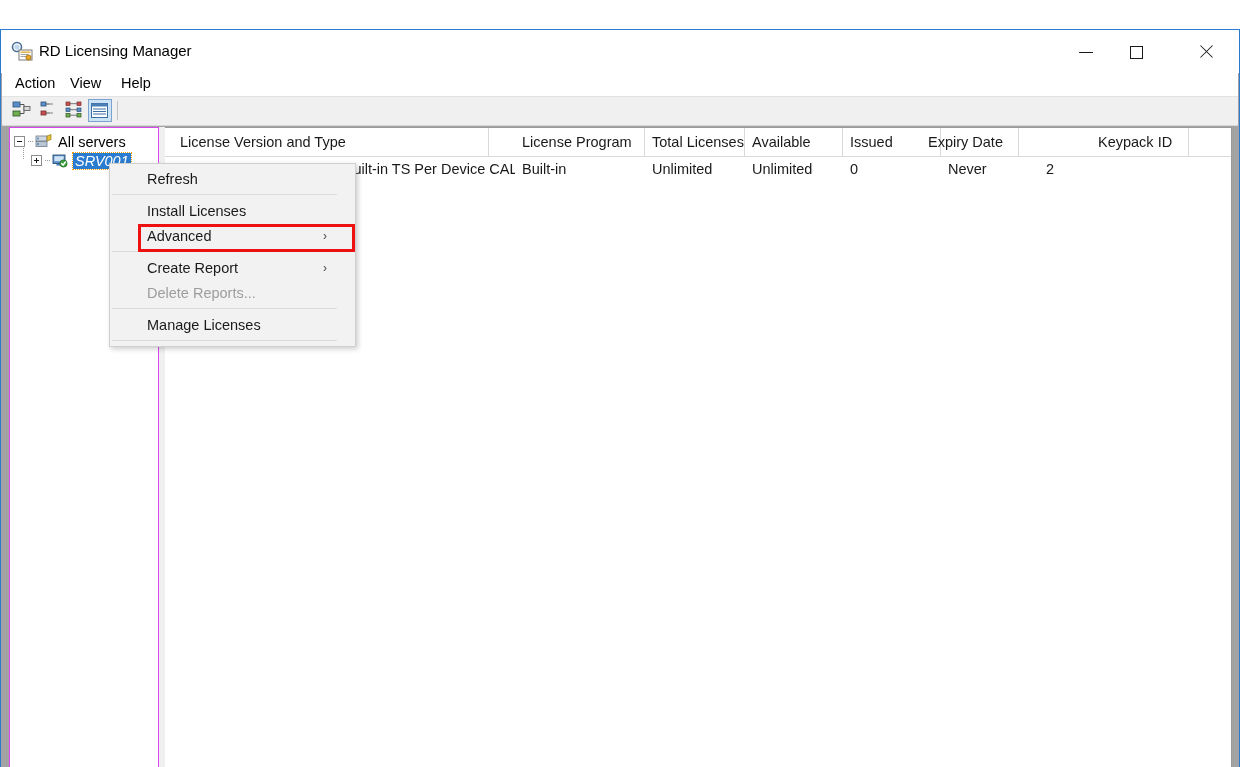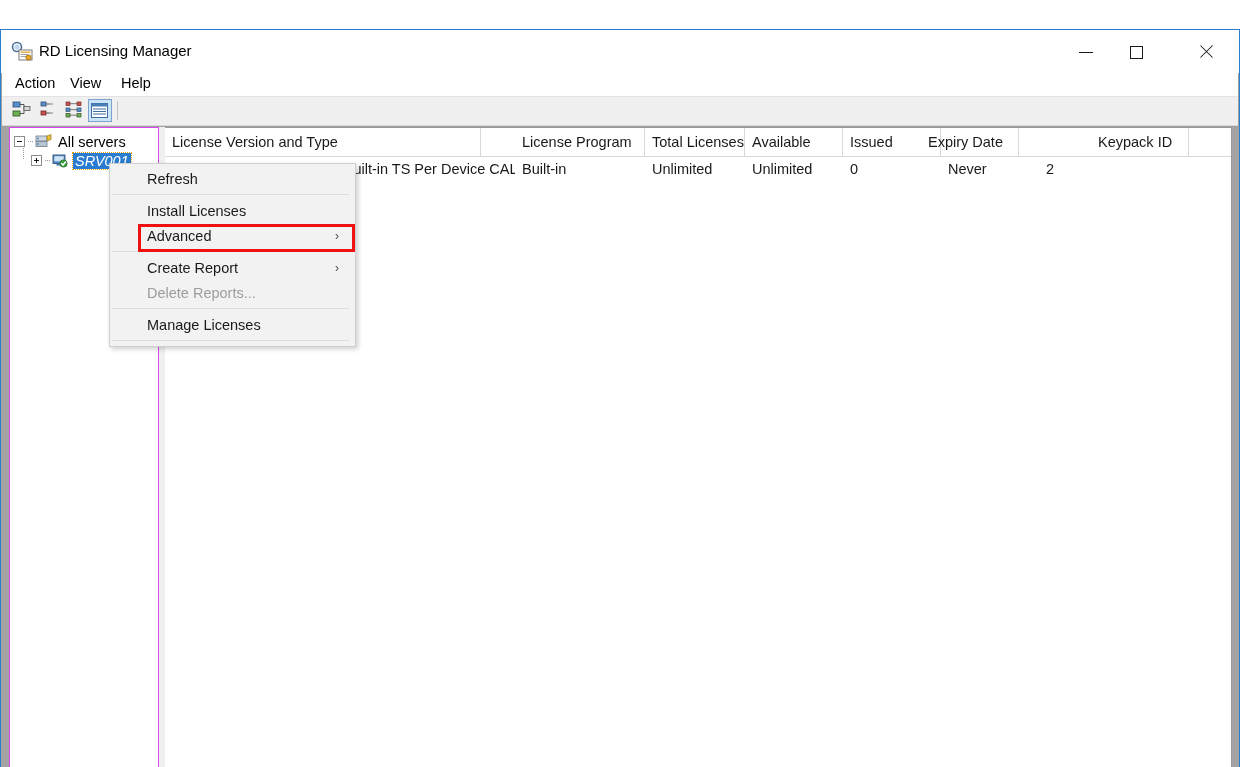--- a/index.html
+++ b/index.html
@@ -283,21 +283,21 @@
 
   
   #ctx-menu {
     position: absolute;
     left: 108px; top: 133px;
     width: 247px;
     background: #f2f2f2;
     border: 1px solid #cfcfcf;
     box-shadow: 2px 2px 5px rgba(0,0,0,0.20);
     z-index: 50;
-    padding: 2px 4px 2px 0;
+    padding: 2px 16px 2px 0;
     box-sizing: border-box;
   }
   #ctx-gutter {
     position: absolute;
     left: 0; top: 0;
     width: 28px;
     height: 100%;
     background: #f2f2f2;
   }
   .ctx-item {
@@ -447,21 +447,21 @@
       </span>
       <span class="tree-label selected">SRV001</span>
     </div>
   </div>
 
   <div id="splitter"></div>
 
   <div id="list-pane">
 
     <div id="list-header">
-      <div class="hcell" style="left:0px;   width:316px;">License Version and Type</div>
+      <div class="hcell" style="left:8px;   width:316px;">License Version and Type</div>
       <div class="hcell" style="left:350px; width:130px;">License Program</div>
       <div class="hcell" style="left:480px; width:100px;">Total Licenses</div>
       <div class="hcell" style="left:580px; width:98px;">Available</div>
       <div class="hcell" style="left:678px; width:98px;">Issued</div>
       <div class="hcell" style="left:756px; width:98px;">Expiry Date</div>
       <div class="hcell" style="left:926px; width:98px;">Keypack ID</div>
       <div class="hcell" style="left:972px; width:95px; border-right:none;"></div>
     </div>
 
     <div id="list-row">

